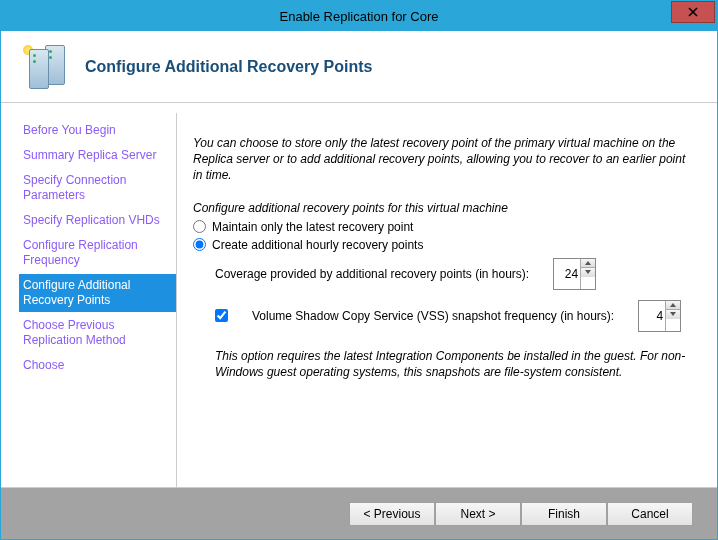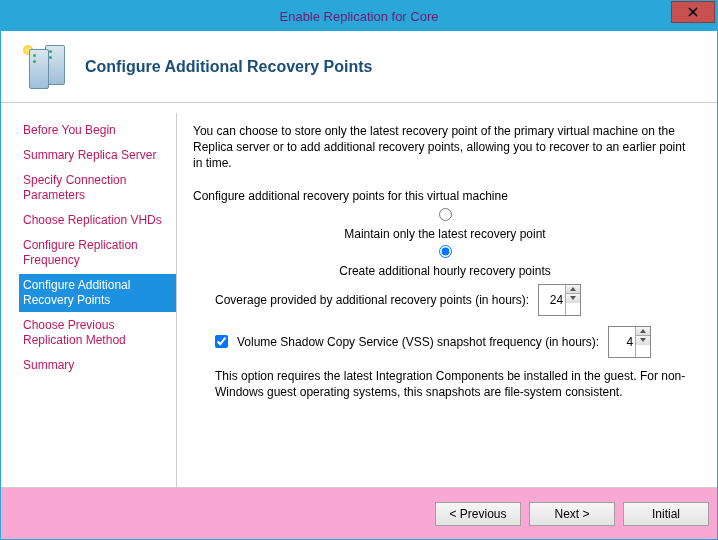--- a/index.html
+++ b/index.html
@@ -23,21 +23,21 @@
     background: #2aa7d8;
     display: flex;
     align-items: center;
     position: relative;
     color: #000;
   }
   .titlebar .title {
     flex: 1;
     text-align: center;
     font-size: 13px;
-    color: #701a75;
+    color: #000000;
   }
   .close-btn {
     width: 44px;
     height: 22px;
     background: #c75050;
     border: 1px solid #8b3a3a;
     display: flex;
     align-items: center;
     justify-content: center;
     position: absolute;
@@ -81,64 +81,62 @@
   }
   .sidebar {
     width: 158px;
     border-right: 1px solid #ccc;
     padding-right: 0;
     padding-top: 6px;
   }
   .sidebar .step {
     padding: 4px 6px 4px 4px;
     font-size: 12px;
-    color: #be185d;
+    color: #8b5cf6;
     cursor: pointer;
     line-height: 1.25;
     margin-bottom: 2px;
   }
   .sidebar .step.active {
     background: #1e90e0;
     color: #fff;
   }
   .content {
     flex: 1;
     padding: 6px 2px 0 2px;
     font-size: 12px;
     color: #000;
   }
-  .content p { margin: 4px 0 4px 0; line-height: 1.35; }
+  .content p { margin: 16px 0 4px 0; line-height: 1.35; font-style: italic; }
   .radio-row {
     display: flex;
     align-items: center;
     gap: 6px;
     margin: 4px 0;
-    flex-direction: column;
   }
   .radio-row input[type=radio]{ margin:0; }
   .indent { padding-left: 22px; margin-top:6px;}
-  .form-line { display:flex; align-items:center; gap:9px; margin-bottom:10px;}
+  .form-line { display:flex; align-items:center; gap:24px; margin-bottom:10px;}
   .spinner {
     display:inline-flex; align-items:stretch; border:1px solid #888; height:32px; background:#fff;
   }
   .spinner input{ width:26px; border:none; text-align:right; padding:0 2px; font-size:12px; font-family:inherit;}
   .spinner .btns{ display:flex; flex-direction:column; border-left:1px solid #aaa;}
   .spinner .sb{ width:14px; height:9px; background:linear-gradient(#f6f6f6,#ddd); border:none; padding:0; display:flex;align-items:center;justify-content:center; cursor:pointer;}
   .spinner .sb:first-child{border-bottom:1px solid #aaa;}
   .spinner .sb svg{width:6px;height:4px;}
   .note { margin-top:2px; line-height:1.35;}
   .footer {
     height: 52px;
     border-top: 1px solid #ccc;
     display:flex;
     justify-content:flex-end;
     align-items:center;
-    gap:8px;
-    padding:0 8px;
-    background:#f9a8d4;
+    padding:0 24px;
+    background:#a3a3a3;
   }
   .footer button{
     min-width:86px;
     height:24px;
     background:linear-gradient(#f6f6f6,#e3e3e3);
     border:1px solid #a0a0a0;
     font-family:inherit;
     font-size:12px;
     cursor:pointer;
     padding:0 10px;
@@ -174,25 +172,25 @@
         </div>
     </div>
     <h1>Configure Additional Recovery Points</h1>
   </div>
 
   <div class="body">
     <div class="sidebar">
       <div class="step">Before You Begin</div>
       <div class="step">Summary Replica Server</div>
       <div class="step">Specify Connection Parameters</div>
-      <div class="step">Choose Replication VHDs</div>
+      <div class="step">Specify Replication VHDs</div>
       <div class="step">Configure Replication Frequency</div>
       <div class="step active">Configure Additional Recovery Points</div>
       <div class="step">Choose Previous Replication Method</div>
-      <div class="step">Summary</div>
+      <div class="step">Choose</div>
     </div>
 
     <div class="content">
       <p>You can choose to store only the latest recovery point of the primary virtual machine on the Replica server or to add additional recovery points, allowing you to recover to an earlier point in time.</p>
       <p style="margin-top:16px">Configure additional recovery points for this virtual machine</p>
 
       <label class="radio-row">
         <input type="radio" name="rp" style="">
         <span>Maintain only the latest recovery point</span>
       </label>
@@ -243,16 +241,17 @@
         </div>
 
         <p class="note">This option requires the latest Integration Components be installed in the guest. For non-Windows guest operating systems, this snapshots are file-system consistent.</p>
       </div>
     </div>
   </div>
 
   <div class="footer">
     <button>&lt; Previous</button>
     <button>Next &gt;</button>
-    <button>Initial</button>
+    <button>Finish</button>
+    <button>Cancel</button>
   </div>
 
 </div>
 
 </body></html>

